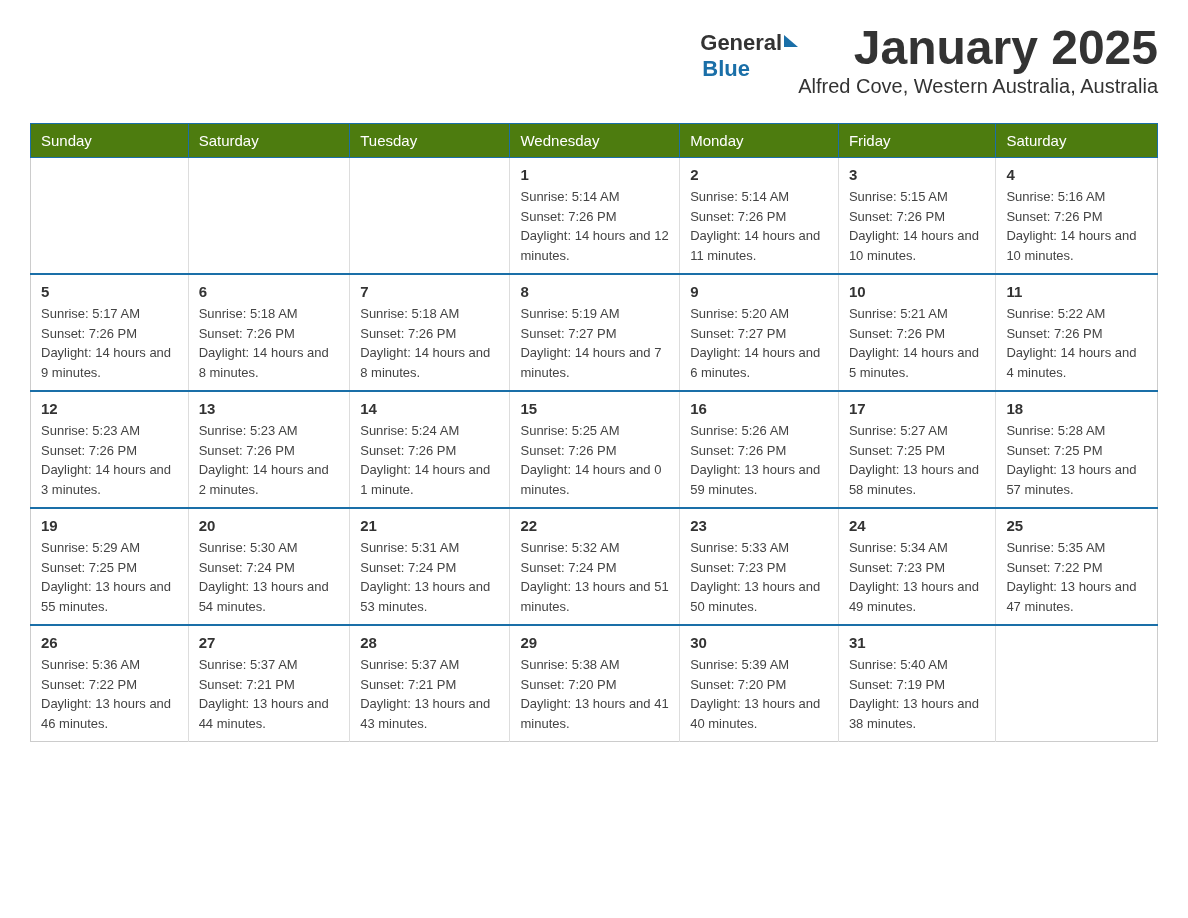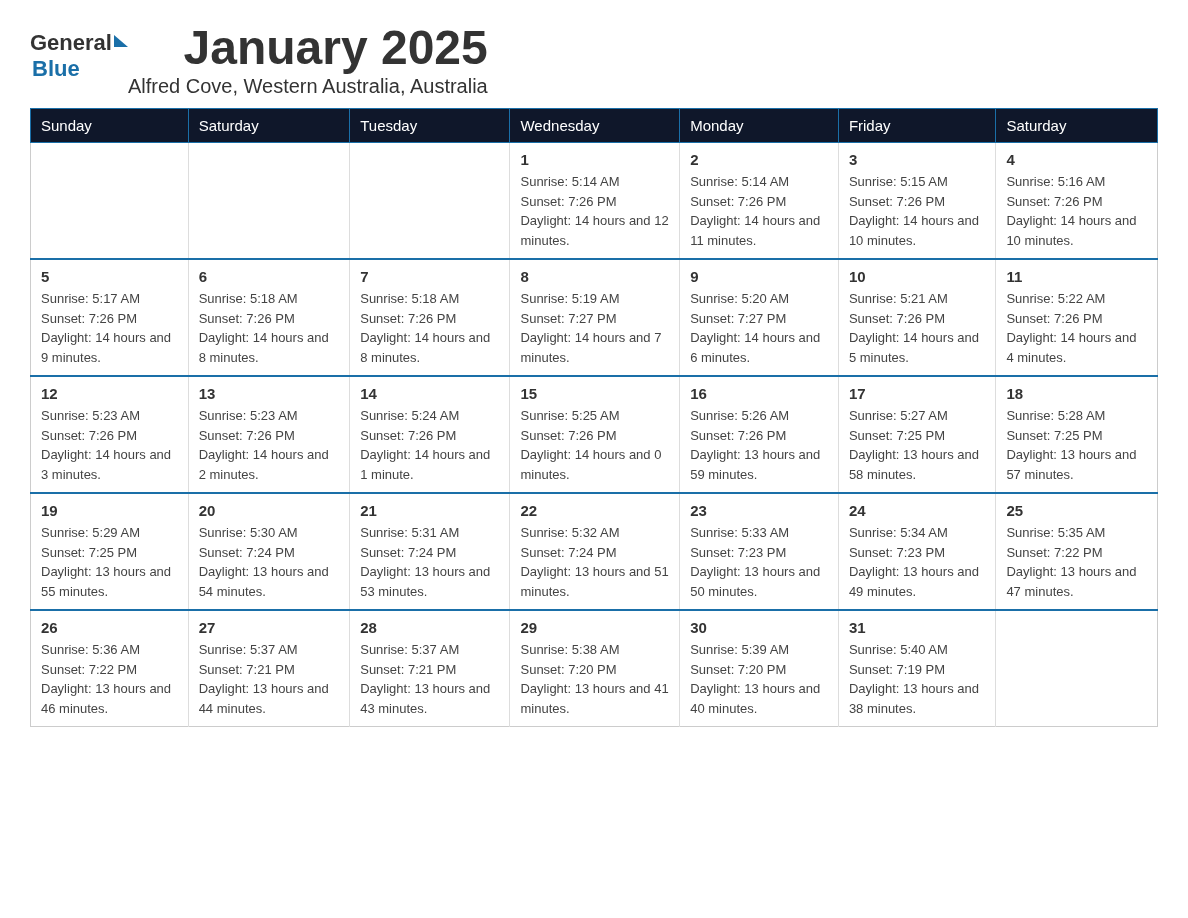--- a/index.html
+++ b/index.html
@@ -5,23 +5,23 @@
     * { box-sizing: border-box; margin: 0; padding: 0; }
     body {
       font-family: Arial, sans-serif;
       background: #fff;
       padding: 20px 30px;
       width: 1188px;
       min-height: 918px;
     }
     .header-area {
       display: flex;
-      justify-content: flex-start;
+      justify-content: flex-end;
       align-items: flex-start;
-      margin-bottom: 10px;
+      margin-bottom: 25px;
     }
     .logo {
       display: flex;
       align-items: center;
       margin-top: 10px;
     }
     .logo-triangle {
       width: 0;
       height: 0;
       border-left: 14px solid #1a6fa8;
@@ -41,21 +41,21 @@
     .subtitle {
       font-size: 20px;
       color: #333;
     }
     table {
       width: 100%;
       border-collapse: collapse;
       margin-top: 8px;
     }
     thead tr {
-      background-color: #0f172a;
+      background-color: #4d7c0f;
     }
     thead th {
       color: #fff;
       font-size: 15px;
       font-weight: normal;
       padding: 8px 10px;
       text-align: left;
       border: 1px solid #1a6fa8;
     }
     tbody tr {

